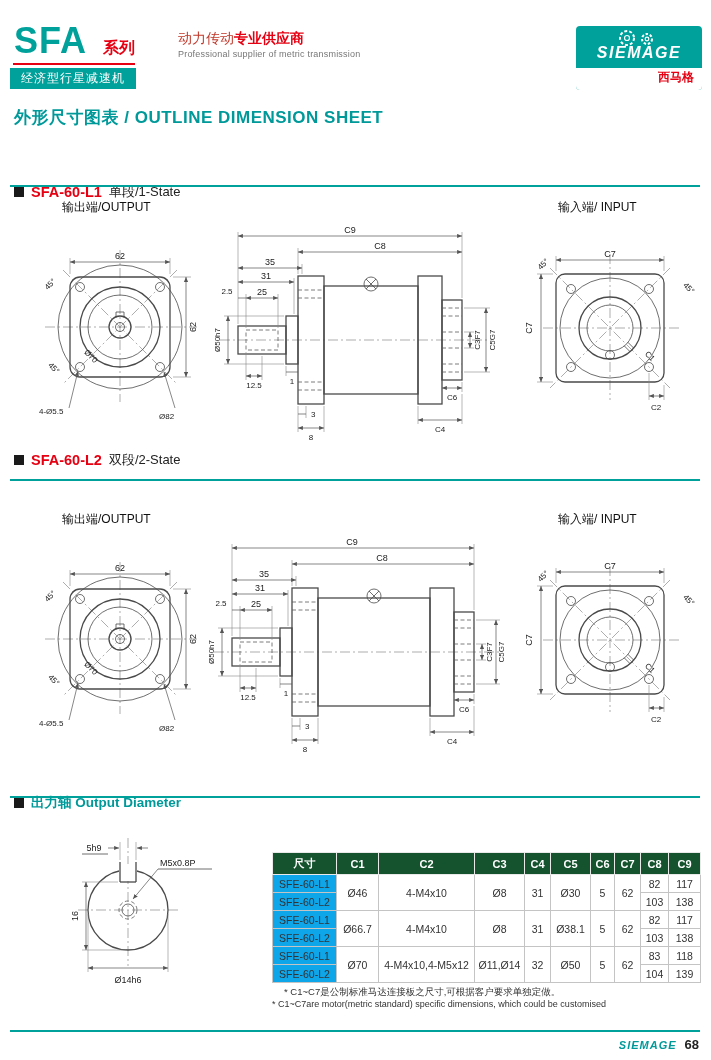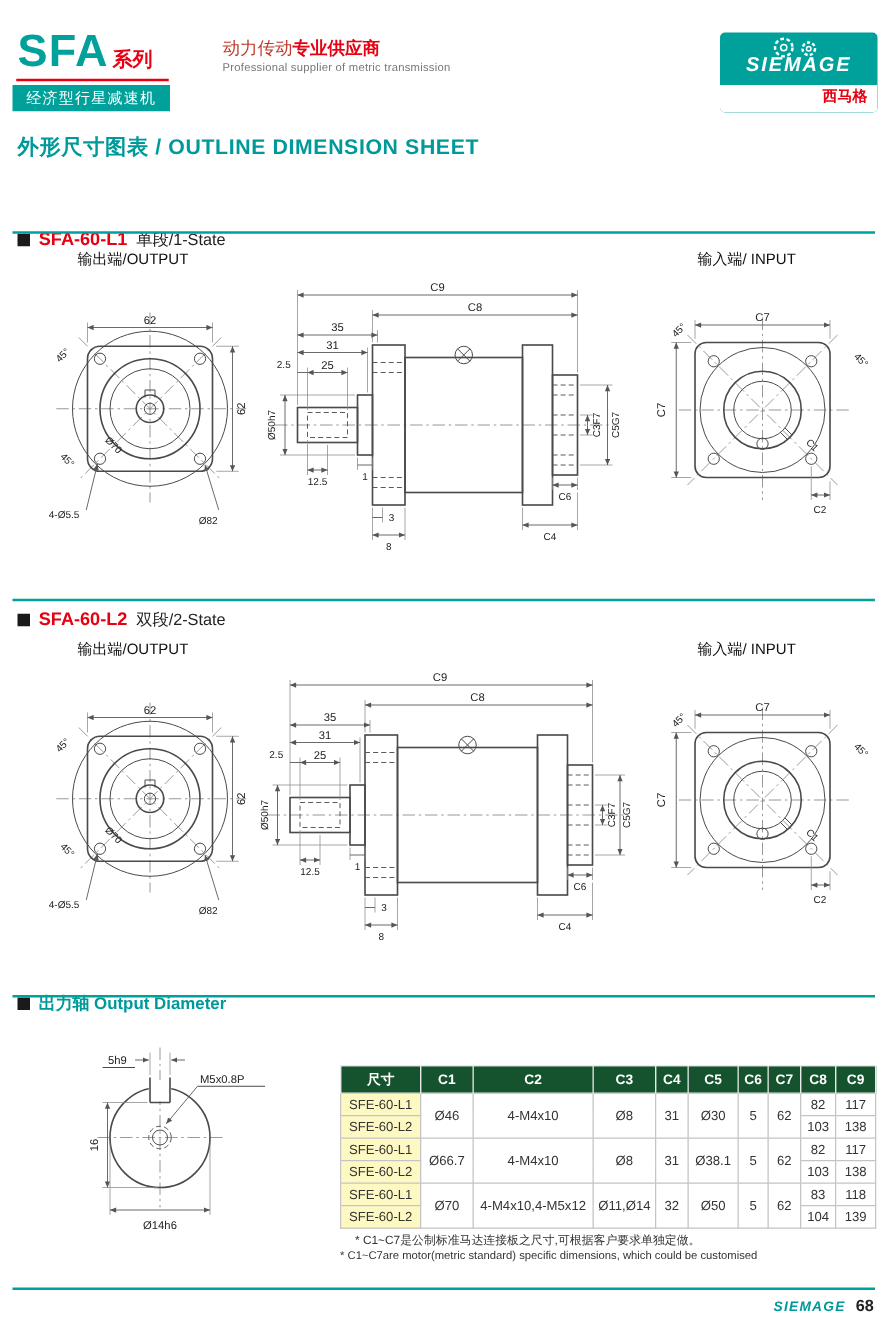--- a/index.html
+++ b/index.html
@@ -2,21 +2,21 @@
 <html><head>
 <meta charset="utf-8">
 <style>
   * { margin:0; padding:0; box-sizing:border-box; }
   html,body { background:#fff; }
   body { width:711px; height:1060px; position:relative; font-family:"Liberation Sans",sans-serif; color:#333; overflow:hidden; }
   .abs { position:absolute; }
 
   
   .brand { font-size:36px; font-weight:bold; color:#00a19b; letter-spacing:1px; }
-  .brand-suffix { font-size:16px; font-weight:bold; color:#e60012; margin-left:3px; }
+  .brand-suffix { font-size:16px; font-weight:bold; color:#e60012; margin-left:16px; }
   .red-line { height:2px; background:#e60012; }
   .slogan-cn { font-size:14px; color:#c0392b; }
   .slogan-cn .bold-red { color:#e60012; font-weight:bold; }
   .slogan-en { font-size:9px; color:#777; letter-spacing:0.2px; }
   .band { display:flex; height:21px;text-align:right; }
   .band-left { width:126px; background:#00a19b; color:#fff; font-size:12px; display:flex; align-items:center; justify-content:center; letter-spacing:1px; }
   .band-right { flex:1; background:linear-gradient(90deg,#bfe2e0,#35aaa4 35%,#00747a); color:#fff; font-size:11px; display:flex; align-items:center; justify-content:flex-end; gap:14px; padding-right:10px; }
   .band-right .site { font-weight:bold; font-style:italic; }
   .logo { background:#00a19b; border-radius:4px; overflow:hidden; display:flex; flex-direction:column; }
   .logo-top { height:18px; display:flex; justify-content:center; padding-top:3px; }
@@ -41,21 +41,21 @@
   .hd { stroke:#5a5a5a; stroke-width:0.8; stroke-dasharray:4 2.5; fill:none; }
   .dim { stroke:#555; stroke-width:0.7; fill:none; }
   .ext { stroke:#888; stroke-width:0.6; fill:none; }
   .dt { font-size:9px; fill:#222; }
   .dts { font-size:8px; fill:#222; }
 
   
   .spec-table { border-collapse:collapse; }
   .spec-table th { background:#14532d; color:#fff; font-size:11px; font-weight:bold; border:1px solid #e9e9e9; padding:3px 2px; }
   .spec-table td { border:1px solid #c4c4c4; font-size:10.5px; color:#333; text-align:center; padding:2px 3px; height:18px; }
-  .spec-table td.name { background:#fef9c3; }
+  .spec-table td.name { background:#0ea5e9; }
   .note { font-size:9.5px; color:#333; }
   .footer-rule { height:2px; background:#00a19b; }
   .footer { display:flex; align-items:baseline; gap:8px; }
   .f-brand { color:#00999a; font-weight:bold; font-style:italic; font-size:11px; letter-spacing:1px; }
   .f-page { color:#222; font-weight:bold; font-size:13px; }
 </style>
 </head>
 <body>
 
 <svg width="0" height="0" style="position:absolute" aria-hidden="true">
@@ -251,21 +251,21 @@
   <text class="dt" transform="translate(17,100) rotate(-90)" text-anchor="middle">C7</text>
   <text class="dts" transform="translate(30,38) rotate(-45)" text-anchor="middle">45°</text>
   <text class="dts" transform="translate(172,62) rotate(45)" text-anchor="middle">45°</text>
   <text class="dts" transform="translate(133,130) rotate(45)" text-anchor="middle">C1</text>
   <line class="ext" x1="134" y1="145" x2="134" y2="172"></line>
     <line class="ext" x1="149" y1="157" x2="149" y2="172"></line>
   <line class="dim" x1="134" y1="168" x2="149" y2="168" marker-start="url(#as)" marker-end="url(#ae)"></line>
   <text class="dts" x="141" y="182" text-anchor="middle">C2</text>
 </svg>
 
-<div class="abs sec-head" style="left:14px;top:468px;">
+<div class="abs sec-head" style="left:14px;top:432px;">
   <span class="bullet"></span>
   <span class="model">SFA-60-L2</span>
   <span class="variant">双段/2-State</span>
 </div>
 <div class="abs teal-rule" style="left:10px;top:479px;width:690px;"></div>
 
 <div class="abs io-label" style="left:62px;top:511px;">输出端/OUTPUT</div>
 <div class="abs io-label" style="left:558px;top:511px;">输入端/ INPUT</div>
 
 <svg class="abs" style="left:25px;top:534px;" width="195" height="205" viewBox="0 0 195 205">

